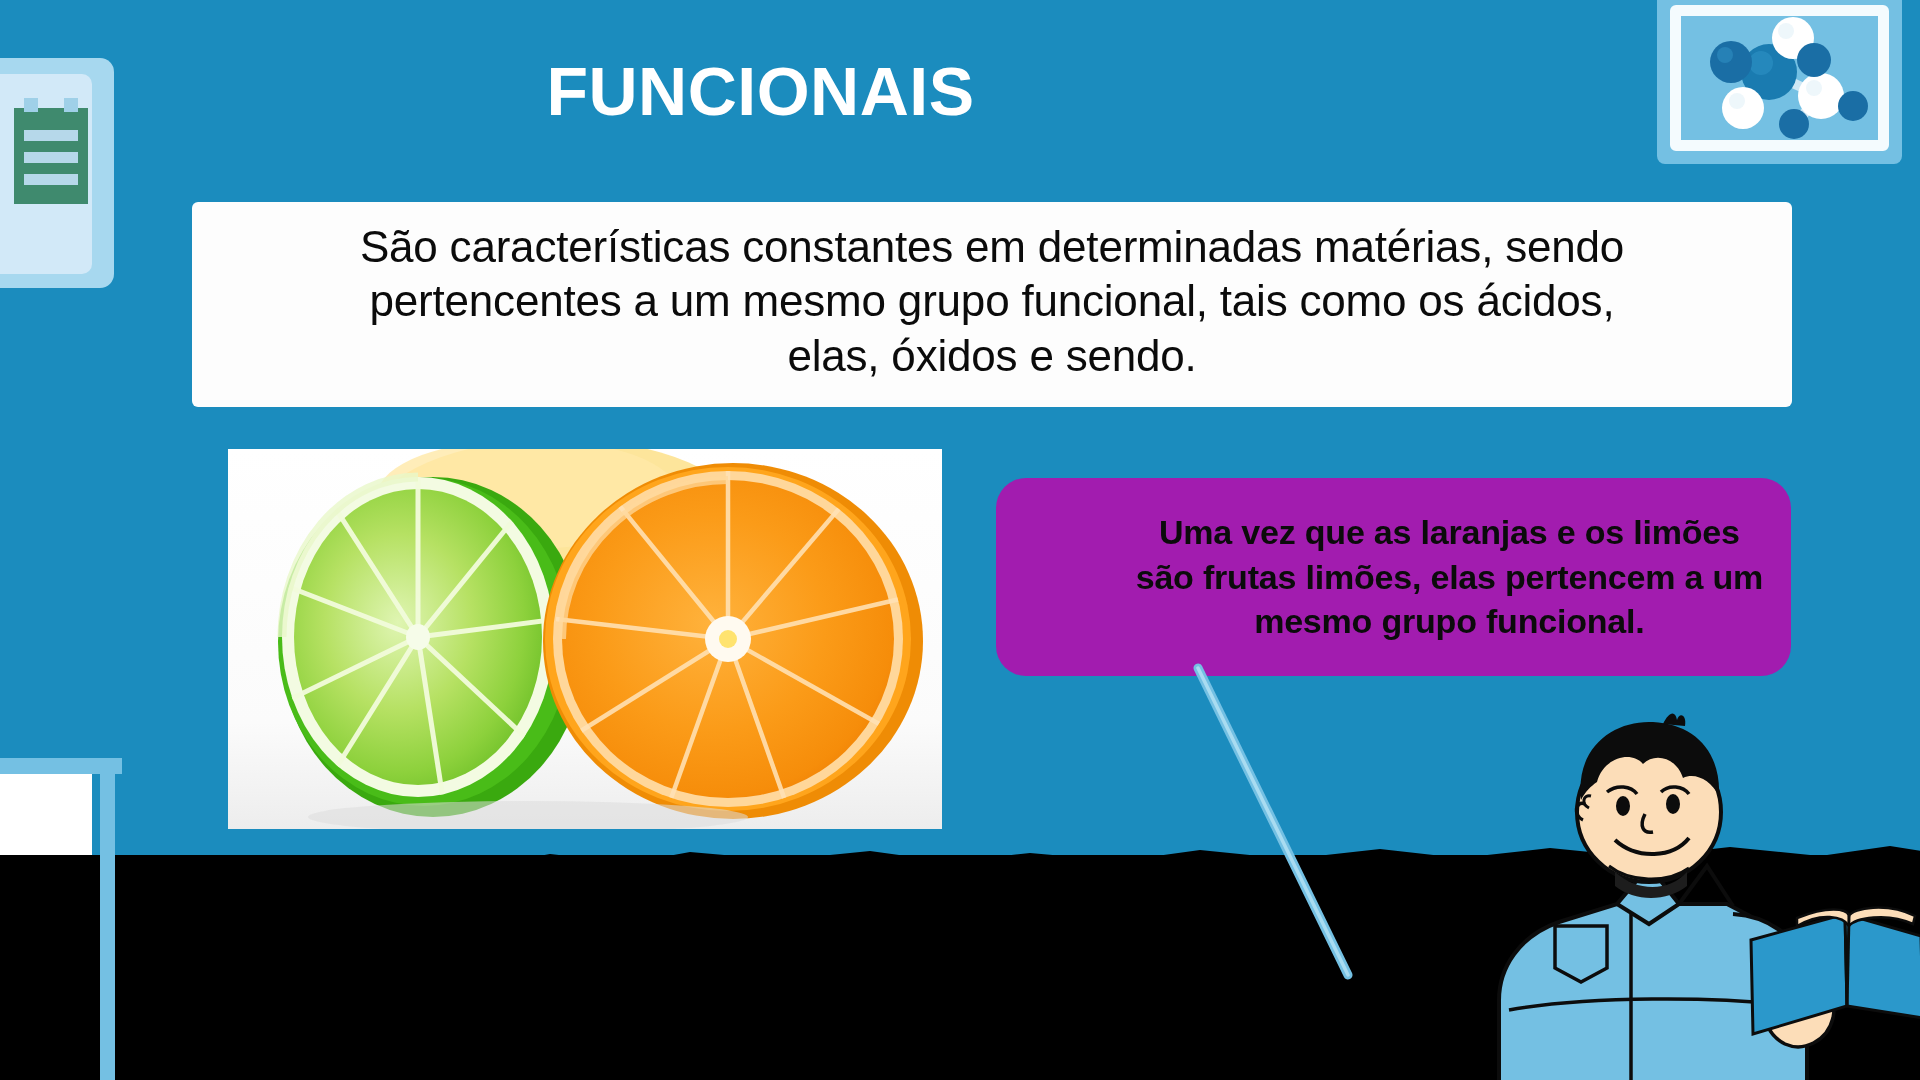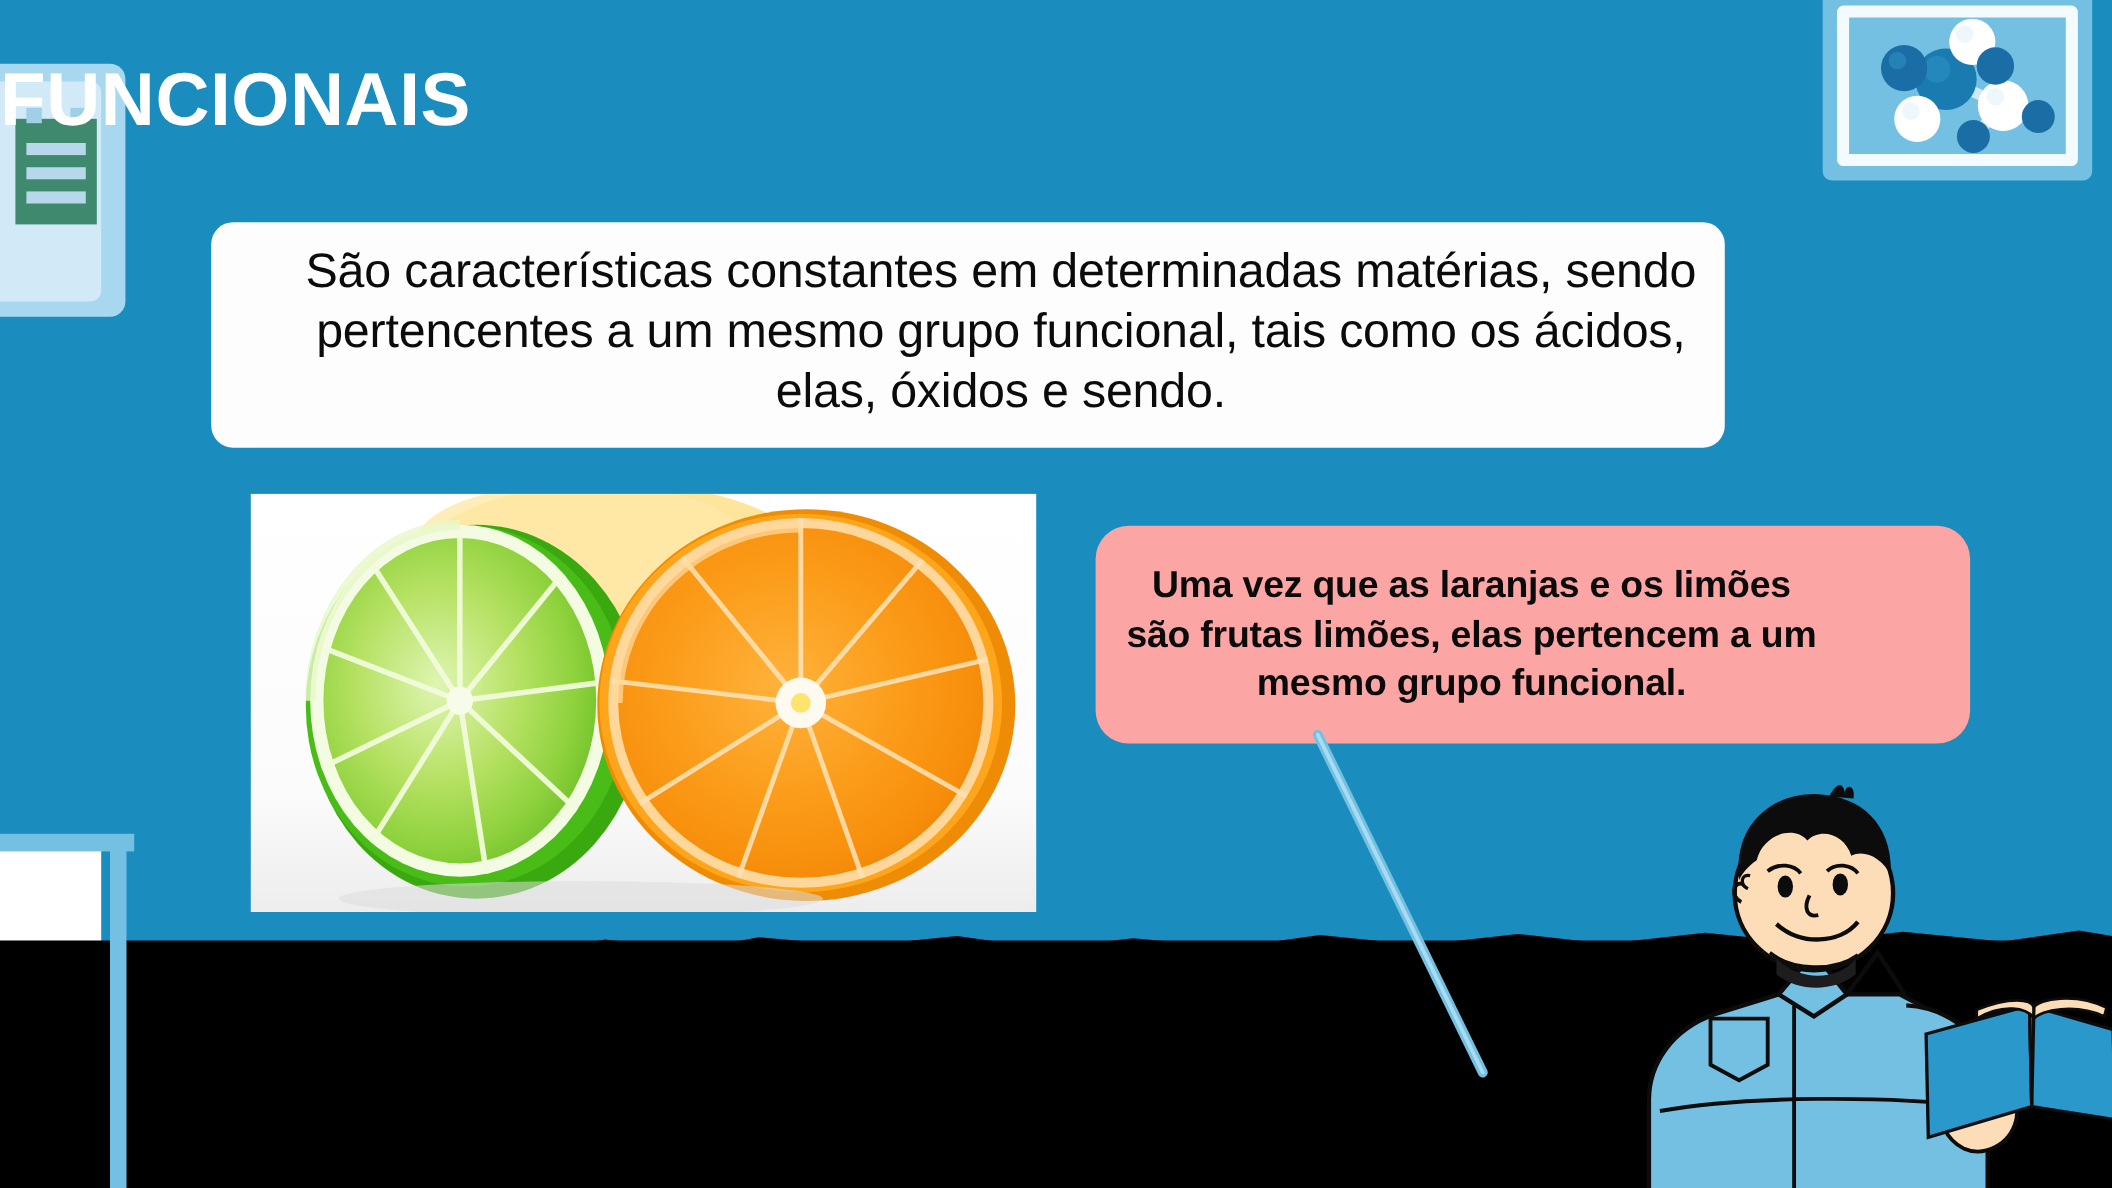--- a/index.html
+++ b/index.html
@@ -141,28 +141,28 @@
     top: 24px;
     width: 197px;
     height: 124px;
   }
 
   
   .def-card {
     position: absolute;
     left: 192px;
     top: 202px;
-    width: 1376px;
+    width: 1600px;
     height: 205px;
     background: #fdfdfd;
-    border-radius: 20px;
+    border-radius: 6px;
     z-index: 4;
     display: flex;
     align-items: center;
-    justify-content: flex-end;
+    justify-content: center;
     box-sizing: border-box;
     padding: 4px 26px 10px 26px;
   }
   .def-text {
     font-size: 44px;
     line-height: 1.24;
     color: #0b0b0b;
     text-align: center;
     letter-spacing: -0.2px;
     font-weight: 400;
@@ -182,26 +182,26 @@
   }
   .fruit-photo svg { display: block; }
 
   
   .bubble {
     position: absolute;
     left: 996px;
     top: 478px;
     width: 795px;
     height: 198px;
-    background: #fca5a5;
+    background: #a21caf;
     border-radius: 30px;
     z-index: 4;
     display: flex;
     align-items: center;
-    justify-content: flex-start;
+    justify-content: flex-end;
     box-sizing: border-box;
     padding: 0 28px;
   }
   .bubble-text {
     font-size: 34px;
     line-height: 1.32;
     font-weight: 700;
     color: #0b0b0b;
     text-align: center;
     letter-spacing: -0.2px;
@@ -268,21 +268,21 @@
       <circle cx="62" cy="92" r="21" fill="#ffffff"></circle>
       <circle cx="56" cy="85" r="8" fill="#eef7fb"></circle>
       <circle cx="140" cy="80" r="23" fill="#ffffff"></circle>
       <circle cx="133" cy="72" r="8" fill="#eef7fb"></circle>
       <circle cx="133" cy="44" r="17" fill="#1a6ea5"></circle>
       <circle cx="172" cy="90" r="15" fill="#1a6ea5"></circle>
       <circle cx="113" cy="108" r="15" fill="#1a6ea5"></circle>
     </svg>
   </div>
 
-  <div style="position:absolute;left:0;top:52px;width:1521px;z-index:4;">
+  <div style="position:absolute;left:0;top:52px;width:1521px;text-align:center;z-index:4;">
     <span style="font-size:68px;font-weight:700;color:#ffffff;letter-spacing:0.5px;">FUNCIONAIS</span>
   </div>
 
   <div class="def-card">
     <div class="def-text">
       <span>São características constantes em determinadas matérias, sendo</span><br>
       <span>pertencentes a um mesmo grupo funcional, tais como os </span><b>ácidos</b><span>,</span><br>
       <b>elas</b><span>, </span><b>óxidos</b><span> e </span><b>sendo</b><span>.</span>
     </div>
   </div>

